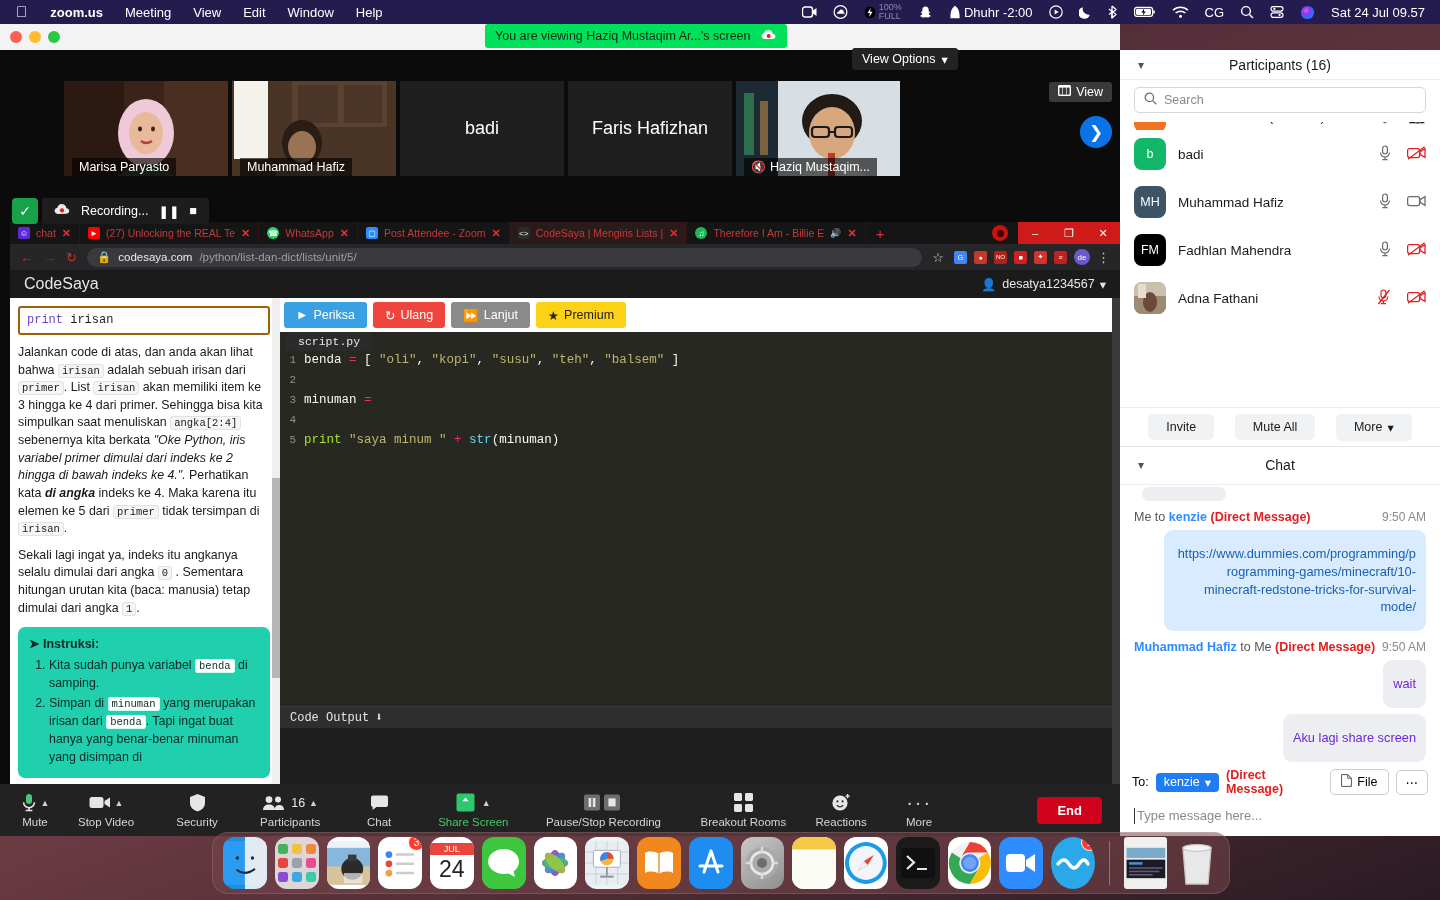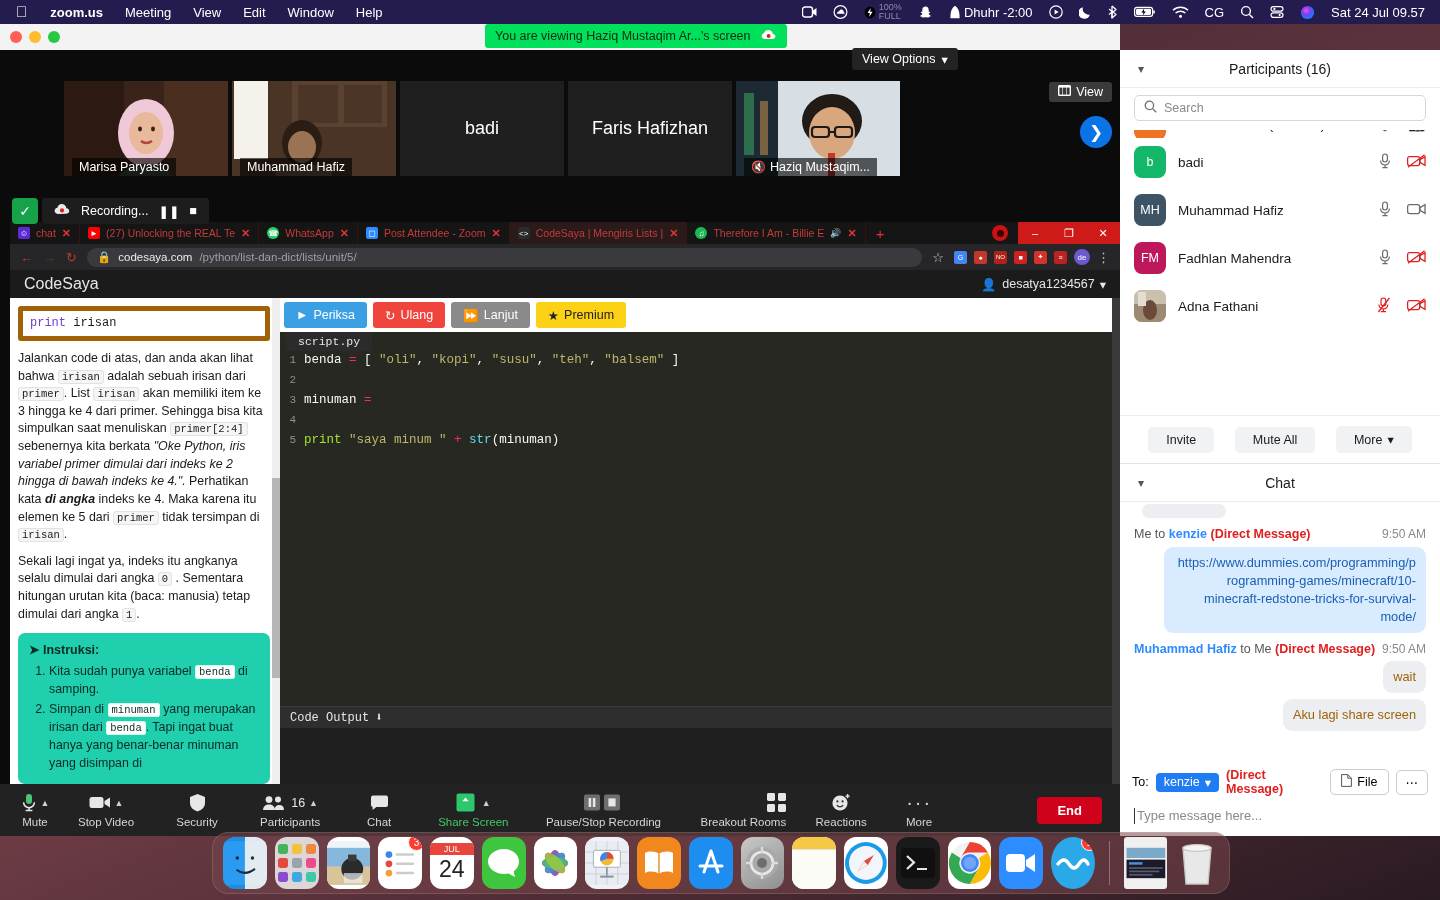--- a/index.html
+++ b/index.html
@@ -103,21 +103,21 @@
   
   #page{ height:530px; background:#1b1b1b; position:relative; }
   #csheader{ height:28px; background:#1b1b1b; display:flex; align-items:center;
              padding:0 14px; color:#e6e6e6; }
   #csbrand{ font-size:16px; }
   #csuser{ margin-left:auto; font-size:12.5px; display:flex; gap:5px; align-items:center; }
   #csbody{ display:flex; height:502px; }
   #lesson{ width:270px; background:#fff; position:relative; overflow:hidden;
            font-size:12.4px; color:#1a1a1a; line-height:1.42; }
   #lessoninner{ padding:8px 10px 10px 8px; }
-  .codebox{ border:5px solid #a16207; border-radius:3px; padding:4px 7px;
+  .codebox{ border:2px solid #a16207; border-radius:3px; padding:4px 7px;
             font-family:"Liberation Mono", monospace; font-size:12px; background:#fff;}
   .kw{color:#6f42c1;}
   code.inl{ font-family:"Liberation Mono", monospace; font-size:10.5px;
             background:#f5f5f5; border:1px solid #e2e2e2; border-radius:3px; padding:0 3px;
             white-space:nowrap;}
   #lesson p{ margin:9px 0; }
   .ital{ font-style:italic; }
   #instr{ background:#1fcfae; border-radius:7px; padding:9px 11px; color:#0b2b26; margin-top:10px;}
   #instr .ttl{ font-weight:bold; font-size:12.5px; margin-bottom:3px;}
   #instr ol{ margin-left:20px; font-size:12.4px; }
@@ -184,24 +184,24 @@
   .pabtn{ background:#f1f2f4; border-radius:5px; font-size:12.5px; color:#1a1a1a;
           padding:6px 18px; display:flex; align-items:center; gap:5px;}
   #chatsec{ flex:1; display:flex; flex-direction:column; border-top:1px solid #e2e2e2;}
   #chatlist{ flex:1; padding:0 14px; overflow:hidden; position:relative;text-align:right;}
   .cutpill{ height:14px; width:84px; background:#eceef1; border-radius:9px; margin:2px 0 8px 8px;}
   .cmeta{ display:flex; font-size:12.5px; margin:8px 0 4px; line-height:1.35;}
   .cmeta .who{ color:#2d8cff; font-weight:bold;}
   .cmeta .plain{ color:#555; }
   .cmeta .dm{ color:#e02020; font-weight:bold;}
   .cmeta .time{ margin-left:auto; color:#8a8a8a; font-size:12px; white-space:nowrap; padding-left:6px;}
-  .bub{ border-radius:9px; padding:7px 10px; font-size:12.8px; line-height:1.4; display:inline-block;
+  .bub{ border-radius:9px; padding:15px 10px; font-size:12.8px; line-height:1.4; display:inline-block;
         max-width:262px; word-break:break-word;}
   .bub.blue{ background:#d9ecff; color:#1a5fb4;}
-  .bub.grey{ background:#eceef1; color:#a16207;}
+  .bub.grey{ background:#eceef1; color:#6d28d9;}
   #chatto{ display:flex; align-items:center; gap:7px; padding:6px 12px; font-size:12.5px;}
   #tochip{ background:#1f7cf2; color:#fff; border-radius:4px; padding:2px 8px;
            display:flex; align-items:center; gap:5px; font-size:12.5px;}
   #chatto .dm{ color:#e02020; font-weight:bold;}
   .smbtn{ margin-left:auto; border:1px solid #ccc; border-radius:5px; padding:4px 10px;
           font-size:12.5px; display:flex; align-items:center; gap:5px;}
   .smbtn2{ border:1px solid #ccc; border-radius:5px; padding:4px 9px; font-size:12.5px;}
   #chatinput{ padding:6px 14px 12px; font-size:13px; color:#8a8a8a; display:flex; gap:2px;}
   #caret{ width:1px; height:16px; background:#333; }
   
@@ -511,21 +511,21 @@
               <span class="kw">print</span>
               <span>irisan</span>
             </div>
             <p>
               <span>Jalankan code di atas, dan anda akan lihat bahwa</span>
               <code class="inl">irisan</code>
               <span>adalah sebuah irisan dari</span>
               <code class="inl">primer</code><span>. List</span>
               <code class="inl">irisan</code>
               <span>akan memiliki item ke 3 hingga ke 4 dari primer. Sehingga bisa kita simpulkan saat menuliskan</span>
-              <code class="inl">primer[2:4]</code>
+              <code class="inl">angka[2:4]</code>
               <span>sebenernya kita berkata</span>
               <span class="ital">"Oke Python, iris variabel primer dimulai dari indeks ke 2 hingga di bawah indeks ke 4.".</span>
               <span>Perhatikan kata</span>
               <b><i>di angka</i></b>
               <span>indeks ke 4. Maka karena itu elemen ke 5 dari</span>
               <code class="inl">primer</code>
               <span>tidak tersimpan di</span>
               <code class="inl">irisan</code><span>.</span>
             </p>
             <p>
@@ -679,21 +679,21 @@
         <svg width="40" height="17" viewBox="0 0 40 17">
             <rect x="1" y="0.5" width="16" height="16" rx="2" fill="#6e6e6e"></rect>
             <rect x="5.6" y="4" width="2.6" height="9" fill="#e6e6e6"></rect>
             <rect x="9.8" y="4" width="2.6" height="9" fill="#e6e6e6"></rect>
             <rect x="21" y="0.5" width="16" height="16" rx="2" fill="#6e6e6e"></rect>
             <rect x="25.4" y="4.4" width="7.2" height="8" fill="#e6e6e6"></rect>
           </svg>
       </span>
       <span class="lbl">Pause/Stop Recording</span>
     </div>
-    <div class="tbitem" style="min-width:100px;margin-left:14px;align-items:flex-end;">
+    <div class="tbitem" style="min-width:100px;margin-left:14px;">
       <span class="tbicon">
         <svg width="19" height="19" viewBox="0 0 19 19">
             <rect x="0" y="0" width="8" height="8" rx="1.4" fill="#e6e6e6"></rect>
             <rect x="11" y="0" width="8" height="8" rx="1.4" fill="#e6e6e6"></rect>
             <rect x="0" y="11" width="8" height="8" rx="1.4" fill="#e6e6e6"></rect>
             <rect x="11" y="11" width="8" height="8" rx="1.4" fill="#e6e6e6"></rect>
           </svg>
       </span>
       <span class="lbl">Breakout Rooms</span>
     </div>
@@ -781,21 +781,21 @@
         </span>
         <span class="cam-on">
           <svg width="19" height="14" viewBox="0 0 19 14">
               <rect x="0.6" y="2.6" width="12" height="9" rx="2" fill="none" stroke="#6b6b6b" stroke-width="1.3"></rect>
               <path d="M13 5.6 L18 2.6 V11.4 L13 8.4 Z" fill="none" stroke="#6b6b6b" stroke-width="1.3"></path>
             </svg>
         </span>
       </span>
     </div>
     <div class="prow">
-      <span class="pav" style="background:#be185d">
+      <span class="pav" style="background:#000000">
           <span>FM</span>
         </span>
       <span class="pname">Fadhlan Mahendra</span>
       <span class="picons">
         <span class="mic-on">
           <svg width="12" height="16" viewBox="0 0 12 16">
               <rect x="3.6" y="1" width="4.8" height="8" rx="2.4" fill="none" stroke="#6b6b6b" stroke-width="1.2"></rect>
               <path d="M1.6 7.6a4.4 4.4 0 0 0 8.8 0" fill="none" stroke="#6b6b6b" stroke-width="1.2"></path>
               <path d="M6 12v2.6 M3.4 14.6h5.2" stroke="#6b6b6b" stroke-width="1.2"></path>
             </svg>

